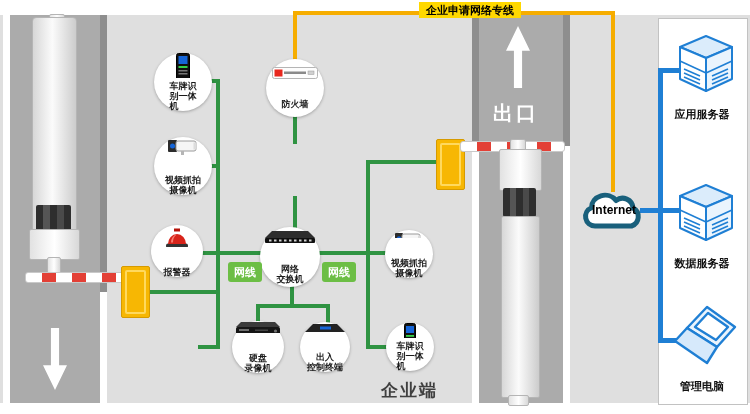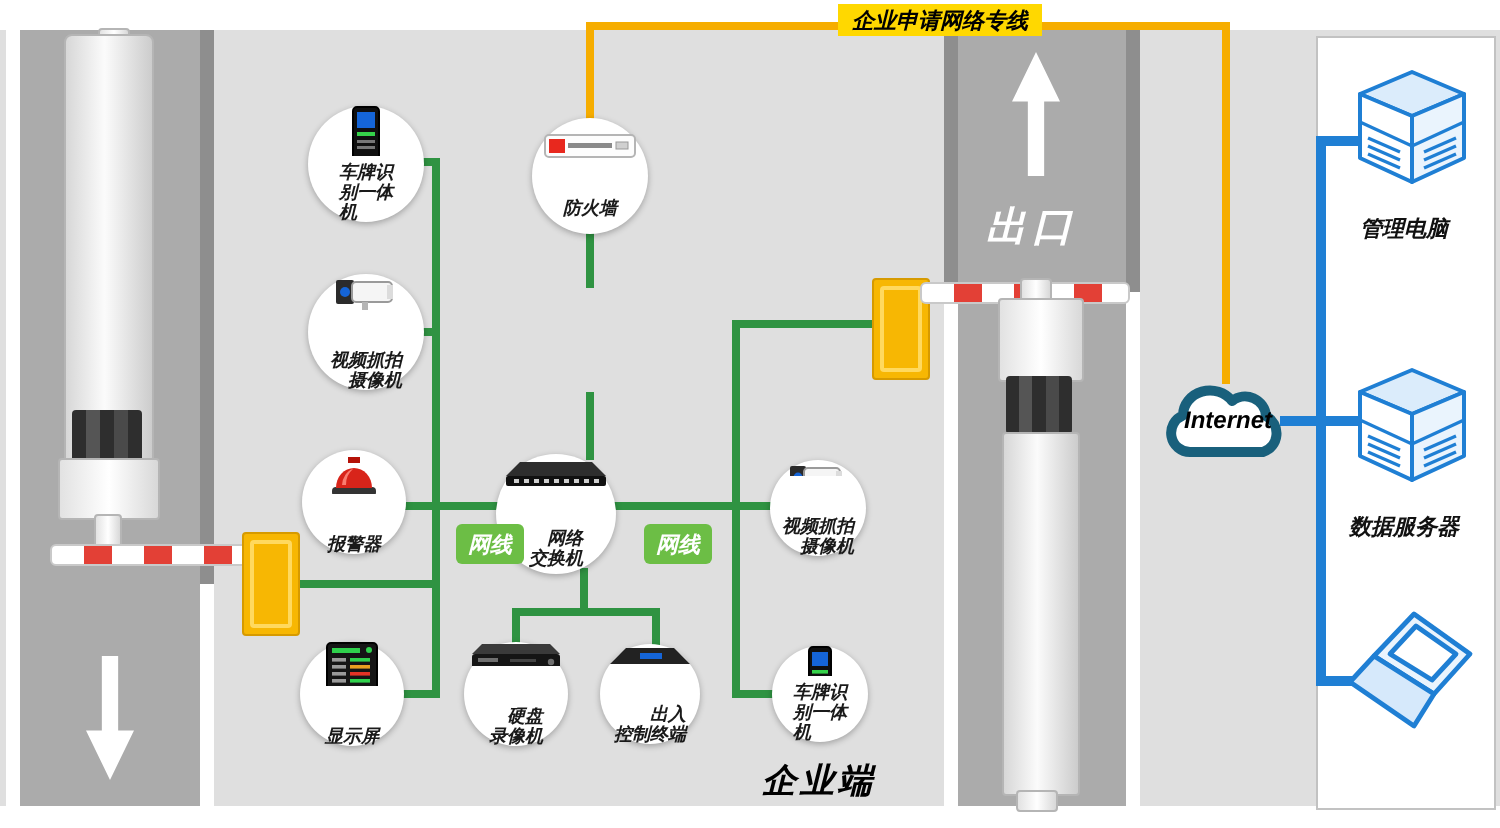--- a/index.html
+++ b/index.html
@@ -1,26 +1,26 @@
 <!DOCTYPE html>
 <html><head>
 <meta charset="utf-8">
 <style>
   html,body{margin:0;padding:0;background:#fff;}
   .stage{position:relative;width:750px;height:414px;background:#ffffff;overflow:hidden;
-         font-family:"Liberation Sans","DejaVu Sans",sans-serif;font-style:italic;}
+         font-family:"Liberation Sans","DejaVu Sans",sans-serif;}
   .abs{position:absolute;}
   .scene{position:absolute;left:0;top:15px;width:750px;height:388px;background:#dfdfdf;}
   .road{position:absolute;top:15px;height:388px;background:#ababab;}
   .edge{position:absolute;top:15px;height:388px;width:7px;}
   .gline{position:absolute;background:#2f9342;}
   .yline{position:absolute;background:#f6ad00;}
   .bline{position:absolute;background:#1f7fd4;}
   .node{position:absolute;background:#fff;border-radius:50%;box-shadow:0 1px 3px rgba(0,0,0,.28);
-        display:flex;flex-direction:column;align-items:center;justify-content:center;text-align:right;gap:20px;}
+        display:flex;flex-direction:column;align-items:center;justify-content:center;text-align:center;gap:20px;}
   .node.row{gap:3px;text-align:left;}
   .nlbl{font-size:9px;line-height:10px;font-weight:bold;color:#1a1a1a;display:block;}
   .cable-tag{position:absolute;background:#6cbe45;color:#fff;font-weight:bold;font-size:11px;
              display:flex;align-items:center;justify-content:center;border-radius:3px;margin-top:19px;}
   .banner{position:absolute;background:#ffd800;color:#000;font-weight:bold;font-size:11px;
           display:flex;align-items:center;justify-content:center;}
   .roadlbl{position:absolute;color:#fff;font-weight:bold;text-align:center;letter-spacing:3px;}
   .arrow{position:absolute;background:#fff;}
   .a-down{clip-path:polygon(33% 0,67% 0,67% 60%,100% 60%,50% 100%,0 60%,33% 60%);}
   .a-up{clip-path:polygon(50% 0,100% 40%,67% 40%,67% 100%,33% 100%,33% 40%,0 40%);}
@@ -28,21 +28,21 @@
          border:1px solid #b5b5b5;border-radius:4px 4px 2px 2px;}
   .pmech{position:absolute;background:linear-gradient(90deg,#2e2e2e 0 20%,#555 20% 40%,#2e2e2e 40% 60%,#4a4a4a 60% 80%,#2e2e2e 80%);border-radius:2px;}
   .pwhite{position:absolute;background:linear-gradient(90deg,#e2e2e2,#ffffff 50%,#d8d8d8);border:1px solid #b5b5b5;border-radius:2px;}
   .arm{position:absolute;height:9px;border:1px solid #c9c9c9;border-radius:3px;
        background:repeating-linear-gradient(90deg,#ffffff 0 16px,#e34036 16px 30px);}
   .gate{position:absolute;background:#f7b703;border:1px solid #d69a00;border-radius:2px;}
   .gate-inner{position:absolute;left:3px;top:3px;right:3px;bottom:3px;border:2px solid #ffd95e;border-radius:2px;}
   .panel{position:absolute;background:#fff;border:1px solid #c2c2c2;}
   .srvlbl{position:absolute;font-size:11px;font-weight:bold;color:#111;text-align:center;width:84px;}
   .reg{position:absolute;color:#32309f;font-weight:bold;font-size:16px;line-height:17px;text-align:center;}
-  .ent{position:absolute;color:#000000;font-weight:bold;font-size:17px;letter-spacing:2px;}
+  .ent{position:absolute;color:#404040;font-weight:bold;font-size:17px;letter-spacing:2px;}
   .inet{position:absolute;font-size:12px;font-weight:bold;color:#000;text-align:center;}
 </style>
 </head>
 <body>
 
 <div class="stage">
 
   <div class="scene"></div>
 
   <div class="road" style="left:10px;width:90px;"></div>
@@ -160,61 +160,40 @@
         <rect x="3" y="18.5" width="22" height="4.5" rx="2" fill="#333"></rect>
         <path d="M5 19 a9 10 0 0 1 18 0 z" fill="#d8241a"></path>
         <path d="M8 17.5 a7 9 0 0 1 5.5 -8 a10 10 0 0 0 -3.5 8 z" fill="#ff8d80" opacity="0.85"></path>
         <rect x="11" y="3.5" width="6" height="3" fill="#b51208"></rect>
       </svg>
     <div>
         <span class="nlbl">报警器</span>
       </div>
   </div>
 
-  <div class="node" style="left:248px;top:227px;width:60px;height:60px;">
+  <div class="node" style="left:260px;top:227px;width:60px;height:60px;">
     <svg width="50" height="14">
         <polygon points="7,1 43,1 50,8 0,8" fill="#2d2d2d"></polygon>
         <rect x="0" y="8" width="50" height="5" rx="1" fill="#101010"></rect>
         <rect x="4" y="9.5" width="2.5" height="2" fill="#cfcfcf"></rect>
         <rect x="9" y="9.5" width="2.5" height="2" fill="#cfcfcf"></rect>
         <rect x="14" y="9.5" width="2.5" height="2" fill="#cfcfcf"></rect>
         <rect x="19" y="9.5" width="2.5" height="2" fill="#cfcfcf"></rect>
         <rect x="24" y="9.5" width="2.5" height="2" fill="#cfcfcf"></rect>
         <rect x="29" y="9.5" width="2.5" height="2" fill="#cfcfcf"></rect>
         <rect x="34" y="9.5" width="2.5" height="2" fill="#cfcfcf"></rect>
         <rect x="39" y="9.5" width="2.5" height="2" fill="#cfcfcf"></rect>
         <rect x="44" y="9.5" width="2.5" height="2" fill="#cfcfcf"></rect>
       </svg>
     <div>
         <span class="nlbl">网络</span>
         <span class="nlbl">交换机</span>
       </div>
   </div>
 
-  <div class="node" style="left:150px;top:321px;width:52px;height:52px;">
-    <svg width="26" height="30">
-        <rect x="0.5" y="0.5" width="25" height="29" rx="2" fill="#151515" stroke="#000"></rect>
-        <rect x="3" y="3" width="14" height="2.5" fill="#2fd14c"></rect>
-        <circle cx="21.5" cy="4" r="1.5" fill="#2fd14c"></circle>
-        <rect x="3" y="8" width="7" height="1.8" fill="#9a9a9a"></rect>
-        <rect x="12" y="8" width="10" height="1.8" fill="#2fd14c"></rect>
-        <rect x="3" y="11.5" width="7" height="1.8" fill="#9a9a9a"></rect>
-        <rect x="12" y="11.5" width="10" height="1.8" fill="#e8a020"></rect>
-        <rect x="3" y="15" width="7" height="1.8" fill="#9a9a9a"></rect>
-        <rect x="12" y="15" width="10" height="1.8" fill="#e33326"></rect>
-        <rect x="3" y="18.5" width="7" height="1.8" fill="#9a9a9a"></rect>
-        <rect x="12" y="18.5" width="10" height="1.8" fill="#2fd14c"></rect>
-        <rect x="3" y="22" width="7" height="1.8" fill="#9a9a9a"></rect>
-        <rect x="12" y="22" width="10" height="1.8" fill="#e8d020"></rect>
-        <rect x="3" y="25.5" width="19" height="1.8" fill="#666"></rect>
-      </svg>
-    <div>
-        <span class="nlbl">显示屏</span>
-      </div>
-  </div>
 
   <div class="node" style="left:232px;top:321px;width:52px;height:52px;">
     <svg width="44" height="15">
         <polygon points="5,1 39,1 44,6 0,6" fill="#3a3a3a"></polygon>
         <rect x="0" y="6" width="44" height="8" rx="1.5" fill="#151515"></rect>
         <rect x="3" y="8" width="10" height="2" fill="#6f6f6f"></rect>
         <rect x="19" y="8.5" width="13" height="1.5" fill="#444"></rect>
         <circle cx="39.5" cy="10" r="1.6" fill="#6f6f6f"></circle>
       </svg>
     <div>
@@ -283,21 +262,21 @@
       <line x1="8" y1="38" x2="24" y2="45"></line>
         <line x1="8" y1="42" x2="24" y2="49"></line>
         <line x1="8" y1="46" x2="24" y2="53"></line>
       <line x1="36" y1="45" x2="52" y2="38"></line>
         <line x1="36" y1="49" x2="52" y2="42"></line>
         <line x1="36" y1="53" x2="52" y2="46"></line>
       <line x1="4" y1="30" x2="30" y2="42"></line>
         <line x1="56" y1="30" x2="30" y2="42"></line>
     </g>
   </svg>
-  <div class="srvlbl" style="left:660px;top:107px;">管理电脑</div>
+  <div class="srvlbl" style="left:660px;top:107px;">应用服务器</div>
 
   <svg class="abs" style="left:676px;top:180px;" width="60" height="70" viewBox="0 0 60 70">
     <g stroke="#1f7fd4" stroke-width="2" stroke-linejoin="round">
       <polygon points="4,16 30,5 56,16 30,27" fill="#dbecfb"></polygon>
       <polygon points="4,16 4,48 30,60 30,27" fill="#ffffff"></polygon>
       <polygon points="56,16 56,48 30,60 30,27" fill="#eaf4fd"></polygon>
     </g>
     <g stroke="#1f7fd4" stroke-width="1.6">
       <line x1="8" y1="38" x2="24" y2="45"></line>
         <line x1="8" y1="42" x2="24" y2="49"></line>
@@ -311,16 +290,17 @@
   </svg>
   <div class="srvlbl" style="left:660px;top:256px;">数据服务器</div>
 
   <svg class="abs" style="left:671px;top:305px;" width="68" height="66" viewBox="0 0 68 66">
     <g stroke="#1f7fd4" stroke-width="2.4" stroke-linejoin="round">
       <polygon points="36,2 64,22 46,42 16,23" fill="#eaf4fd"></polygon>
       <polygon points="37,8 57,22 45,35 24,22" fill="#ffffff"></polygon>
       <polygon points="16,23 46,42 36,58 4,36" fill="#d6e9fb"></polygon>
     </g>
   </svg>
+  <div class="srvlbl" style="left:660px;top:379px;">管理电脑</div>
 
   <div class="ent" style="left:381px;top:379px;">企业端</div>
 
 </div>
 
 </body></html>

